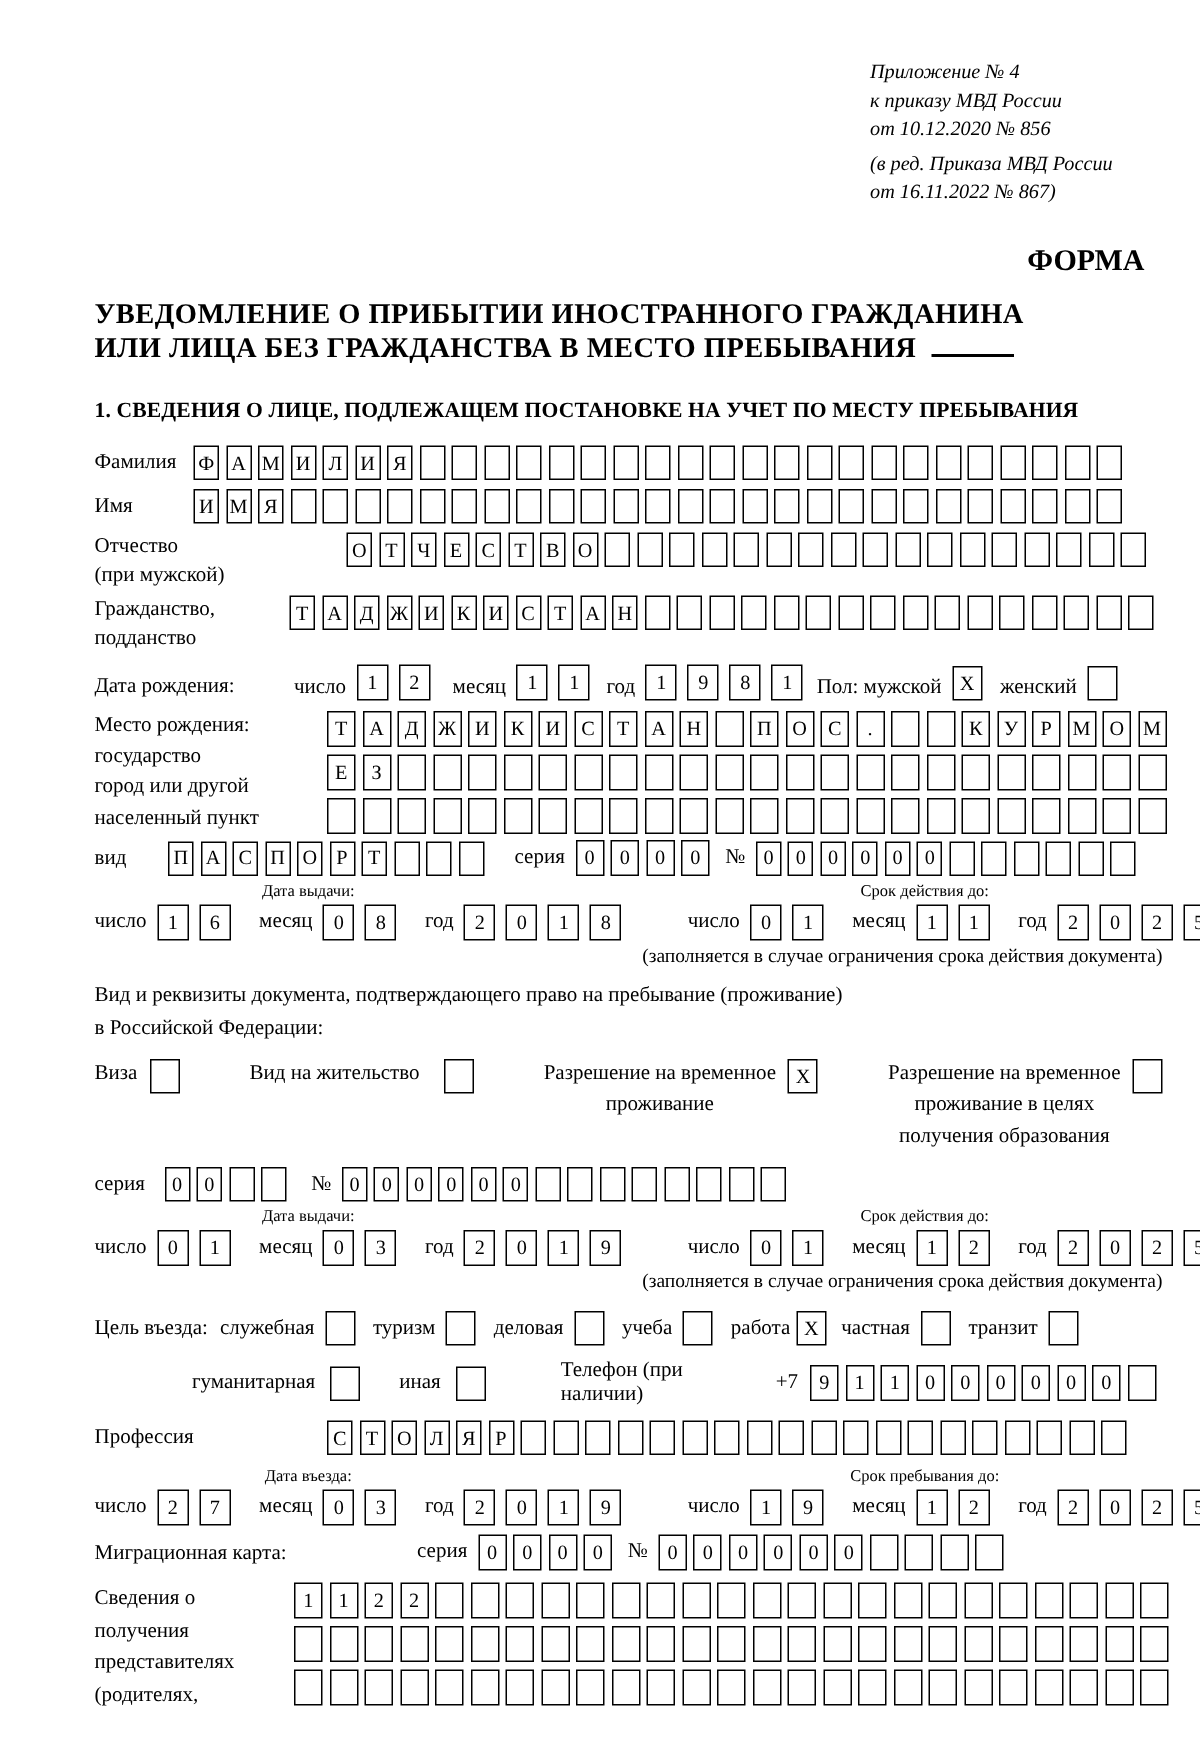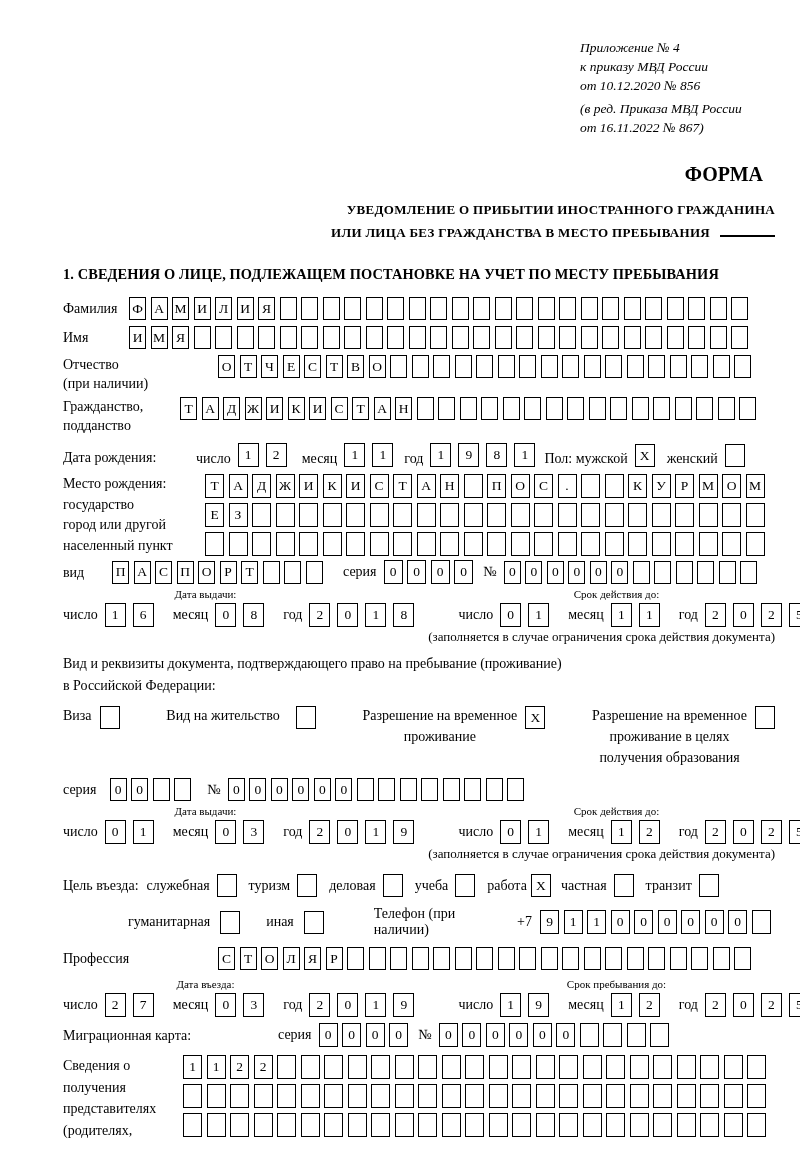--- a/index.html
+++ b/index.html
@@ -10,27 +10,27 @@
     padding:38px 25px 0 63px;
     background:#fff;color:#000;
     font-family:"Liberation Serif","DejaVu Serif",serif;
     font-size:14px;
     overflow:hidden;
   }
   
   .annex{width:195px;margin-left:auto;font-size:13.5px;line-height:19px;font-style:italic;}
   .annex .grp2{margin-top:4px;}
   .forma{ text-align:right;padding-right:12px;font-weight:bold;font-size:20px;margin-top:26px;}
-  .title{ text-align:right;font-weight:bold;font-size:13px;line-height:23px;margin-top:12px;letter-spacing:.3px;}
+  .title{ text-align:left;font-weight:bold;font-size:19px;line-height:23px;margin-top:12px;letter-spacing:.3px;}
   .title-underline{display:inline-block;width:55px;height:1px;border-bottom:2px solid #000;margin-left:10px;}
   .section-title{font-weight:bold;font-size:14.4px;margin-top:22px;letter-spacing:.1px;}
 
   
   .row{display:flex;align-items:center;margin-top:6px;}
-  .row.top{align-items:flex-start;}
+  .row.top{align-items:flex-start;gap:13px;}
   .flabel{flex:none;font-size:14px;line-height:19px;}
   .cells{display:flex;flex:none;}
   .cell{
     box-sizing:border-box;flex:none;
     width:17px;height:23px;
     border:1.5px solid #000;
     margin-right:4.5px;
     display:inline-flex;align-items:center;justify-content:center;
     font-size:13.5px;
   }
@@ -172,21 +172,21 @@
         <span class="cell"></span>
         <span class="cell"></span>
         <span class="cell"></span>
         <span class="cell"></span>
       </div>
   </div>
 
   <div class="row top">
     <div class="flabel" style="width:155px;">
       <div>Отчество</div>
-      <div>(при наличии)</div>
+      <div>(при мужской)</div>
     </div>
     <div class="cells">
         <span class="cell">О</span>
         <span class="cell">Т</span>
         <span class="cell">Ч</span>
         <span class="cell">Е</span>
         <span class="cell">С</span>
         <span class="cell">Т</span>
         <span class="cell">В</span>
         <span class="cell">О</span>

